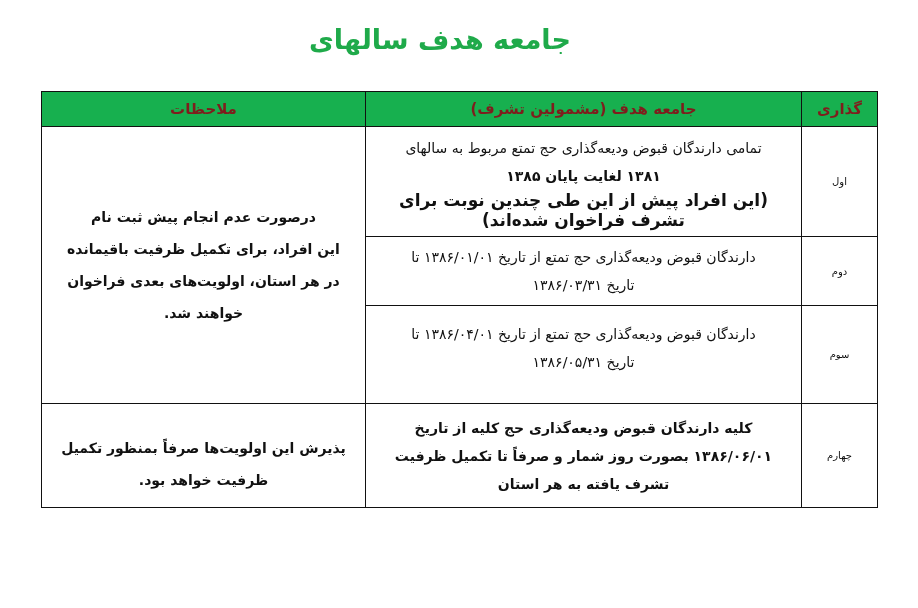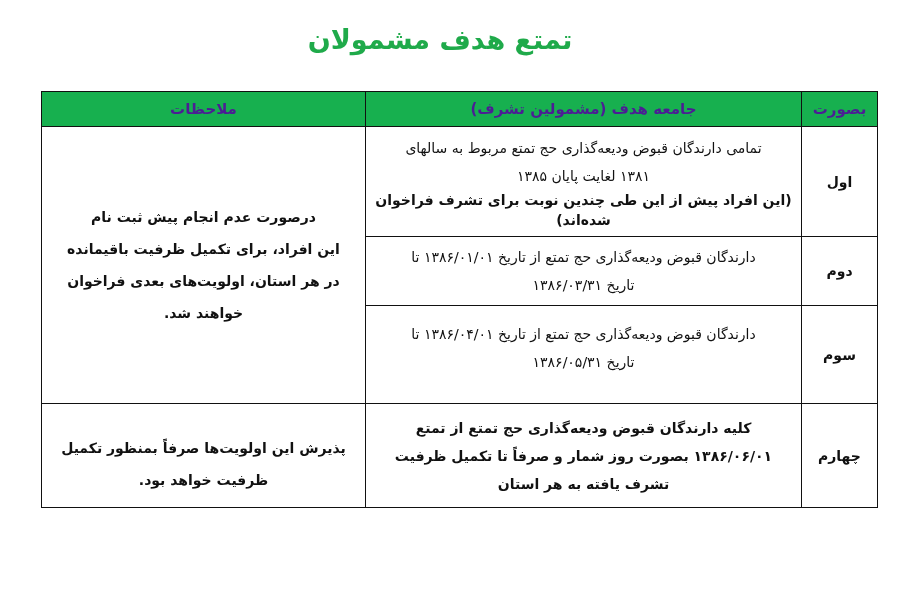--- a/index.html
+++ b/index.html
@@ -39,72 +39,72 @@
     }
     table.doc td, table.doc th {
       border: 1.5px solid #111111;
       text-align: center;
       vertical-align: middle;
       padding: 0 6px;
       box-sizing: border-box;
     }
     table.doc th {
       background: #17b04f;
-      color: #4c1d95;
+      color: #7f1d1d;
       font-weight: bold;
       font-size: 15px;
       height: 35px;
     }
     col.c-priority { width: 76px; }
     col.c-target { width: 436px; }
     col.c-notes { width: 324px; }
     td.priority {
-      font-weight: bold;
-      font-size: 14px;
+      font-weight: normal;
+      font-size: 10px;
     }
     td.target {
       font-size: 14px;
       line-height: 28px;
     }
     td.target .num {
-      font-weight: normal;
+      font-weight: bold;
     }
     td.target .small-note {
-      font-size: 14px;
+      font-size: 17px;
       font-weight: bold;
       line-height: 20px;
       display: block;
     }
     td.notes {
       font-weight: bold;
       font-size: 14px;
       line-height: 32px;
     }
     tr.r1 td { height: 110px; }
     tr.r2 td { height: 69px; }
     tr.r3 td { height: 98px; }
     tr.r4 td { height: 104px; }
     .line { display: block; }
     td.notes.top { vertical-align: top; padding-top: 28px; }
     td.target.top { vertical-align: top; padding-top: 14px; }
   </style>
 </head>
 <body>
 
-<div class="title">تمتع هدف مشمولان</div>
+<div class="title">جامعه هدف سالهای</div>
 
 <table class="doc">
   <colgroup>
     <col class="c-priority">
     <col class="c-target">
     <col class="c-notes">
   </colgroup>
   <thead>
     <tr>
-      <th>بصورت</th>
+      <th>گذاری</th>
       <th>جامعه هدف (مشمولین تشرف)</th>
       <th>ملاحظات</th>
     </tr>
   </thead>
   <tbody>
     <tr class="r1">
       <td class="priority">اول</td>
       <td class="target">
         <span class="line">تمامی دارندگان قبوض ودیعه‌گذاری حج تمتع مربوط به سالهای</span>
         <span class="line num">۱۳۸۱ لغایت پایان ۱۳۸۵</span>
@@ -127,21 +127,21 @@
     <tr class="r3">
       <td class="priority">سوم</td>
       <td class="target top">
         <span class="line">دارندگان قبوض ودیعه‌گذاری حج تمتع از تاریخ ۱۳۸۶/۰۴/۰۱ تا</span>
         <span class="line">تاریخ ۱۳۸۶/۰۵/۳۱</span>
       </td>
     </tr>
     <tr class="r4">
       <td class="priority">چهارم</td>
       <td class="target" style="font-weight:bold;">
-        <span class="line">کلیه دارندگان قبوض ودیعه‌گذاری حج تمتع از تمتع</span>
+        <span class="line">کلیه دارندگان قبوض ودیعه‌گذاری حج کلیه از تاریخ</span>
         <span class="line">۱۳۸۶/۰۶/۰۱ بصورت روز شمار و صرفاً تا تکمیل ظرفیت</span>
         <span class="line">تشرف یافته به هر استان</span>
       </td>
       <td class="notes top">
         <span class="line">پذیرش این اولویت‌ها صرفاً بمنظور تکمیل</span>
         <span class="line">ظرفیت خواهد بود.</span>
       </td>
     </tr>
   </tbody>
 </table>

